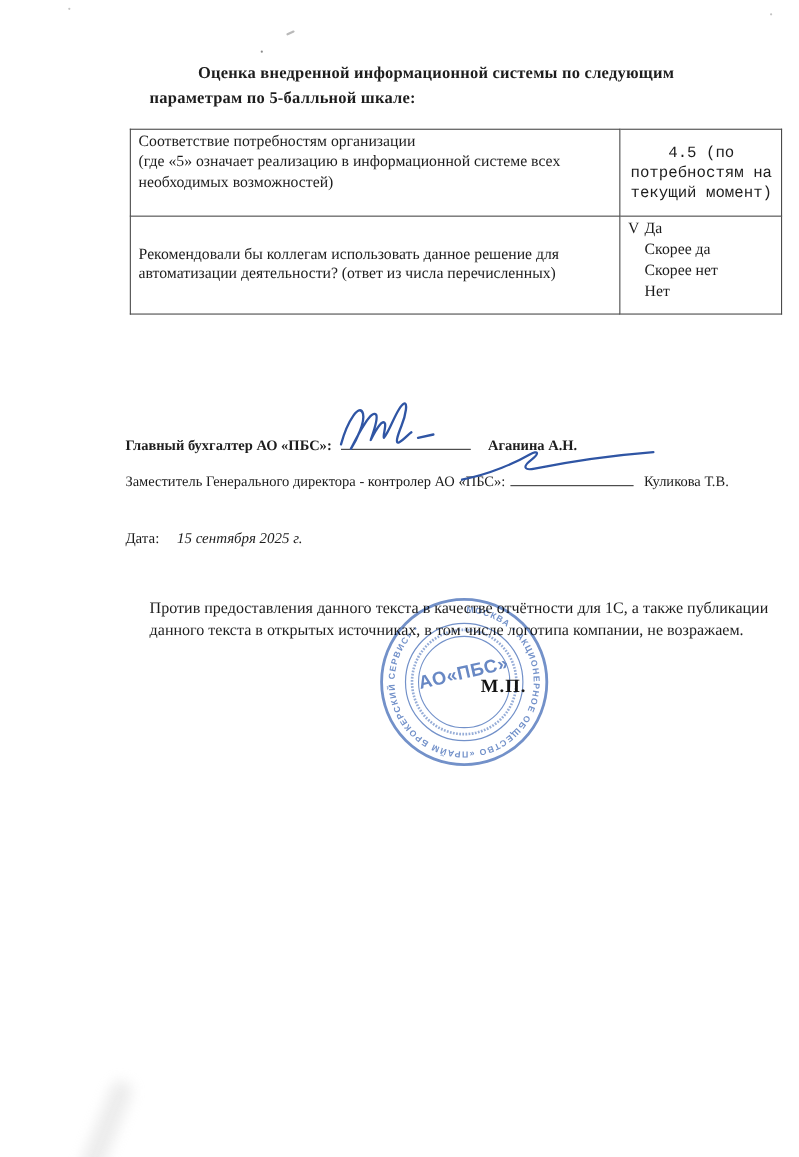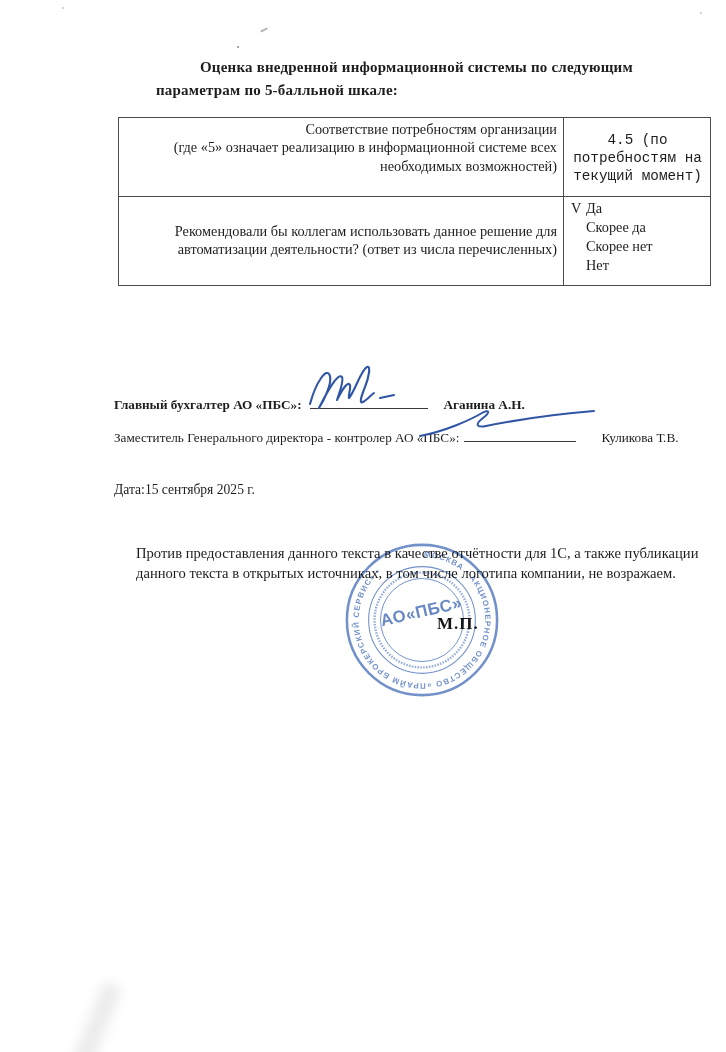--- a/index.html
+++ b/index.html
@@ -5,50 +5,49 @@
   html,body{margin:0;padding:0;}
   body{
     width:726px;height:1052px;background:#ffffff;overflow:hidden;position:relative;
     font-family:"Liberation Serif","DejaVu Serif",serif;color:#1d1d1d;
   }
   .page{position:absolute;inset:0;}
   .heading{
     position:absolute;left:136px;top:56px;width:558px;
     font-size:15px;font-weight:bold;line-height:1.55;text-indent:44px;
     letter-spacing:.2px;
-    margin-left:20px;
   }
   table.eval{
     position:absolute;left:118px;top:117px;width:592px;
     border-collapse:collapse;table-layout:fixed;
   }
   table.eval td{
     border:1.4px solid #4b4b4b;
     font-size:14.3px;line-height:1.28;
     padding:2px 6px 4px 7px;vertical-align:top;
   }
-  td.crit{white-space:pre-line;text-align:right;}
+  td.crit{white-space:pre-line;}
   td.crit.mid{vertical-align:middle;}
   td.score{white-space:pre-line;text-align:center;padding-top:3px;font-family:Liberation Mono, monospace;}
   td.score.tall{vertical-align:middle;padding-top:6px;}
   td.opts{vertical-align:top;padding-top:5px;padding-left:10px;}
   .opt{display:flex;line-height:1.32;}
   .opt .marker{width:15px;flex:0 0 15px;}
   .sigline{position:absolute;font-size:13.2px;white-space:nowrap;}
   .sig1{left:114px;top:396px;font-weight:bold;}
   .sig2{left:114px;top:429px;}
   .uline{display:inline-block;border-bottom:1.2px solid #3a3a3a;height:12px;vertical-align:baseline;margin:0 4px;}
   .uline.u1{width:118px;margin-left:8px;}
   .uline.u2{width:112px;margin-left:5px;}
   .sig-name{margin-left:12px;}
   .sig-ink{position:absolute;pointer-events:none;}
   .ink1{left:300px;top:362px;}
   .ink2{left:418px;top:400px;}
   .dateline{position:absolute;left:114px;top:482px;font-size:13.6px;}
-  .dateline .dv{}
+  .dateline .dv{margin-left:16px;font-style:italic;}
   .consent{
     position:absolute;left:136px;top:543px;width:568px;
     font-size:14.6px;line-height:1.38;
   }
   .stamp{
     position:absolute;left:338px;top:536px;width:168px;height:168px;
     opacity:.85;mix-blend-mode:multiply;filter:blur(.3px);
   }
   .stamp text{font-family:"Liberation Sans","DejaVu Sans",sans-serif;}
   .stamp .ringtxt{font-size:8px;font-weight:bold;letter-spacing:1.1px;fill:#5a7ec0;}
@@ -113,21 +112,21 @@
 
   <div class="sigline sig1">
     <span>Главный бухгалтер АО «ПБС»:</span><span class="uline u1"></span><span class="sig-name">Аганина А.Н.</span>
   </div>
 
   <svg class="sig-ink ink1" width="110" height="52" viewBox="0 0 110 52">
     <path d="M10 42 C 16 20, 27 4, 30 14 C 32 22, 24 38, 19 46 C 27 30, 38 10, 42 15 C 44 19, 39 32, 37 38 C 43 26, 48 19, 50 23 C 51 26, 48 34, 49 36 C 55 29, 61 8, 67 5 C 71 3, 69 15, 65 25 C 61 35, 59 42, 63 40 C 67 38, 71 33, 74 31 M 80 36 L 94 33" fill="none" stroke="#2f55a4" stroke-width="2.1" stroke-linecap="round" stroke-linejoin="round"></path>
   </svg>
 
   <div class="sigline sig2">
-    <span>Заместитель Генерального директора - контролер АО «ПБС»:</span><span class="uline u2"></span><span class="sig-name" style="margin-left:21px">Куликова Т.В.</span>
+    <span>Заместитель Генерального директора - контролер АО «ПБС»:</span><span class="uline u2"></span><span class="sig-name" style="margin-left:5px">Куликова Т.В.</span>
   </div>
 
   <svg class="sig-ink ink2" width="180" height="44" viewBox="0 0 180 44">
     <path d="M2 36 C 28 31, 52 20, 64 13 C 71 9, 73 12, 65 18 C 57 24, 58 28, 68 26 C 98 20, 138 14, 176 11" fill="none" stroke="#2f55a4" stroke-width="2" stroke-linecap="round" stroke-linejoin="round"></path>
   </svg>
 
   <div class="dateline">
     <span>Дата:</span><span class="dv">15 сентября 2025 г.</span>
   </div>
 

